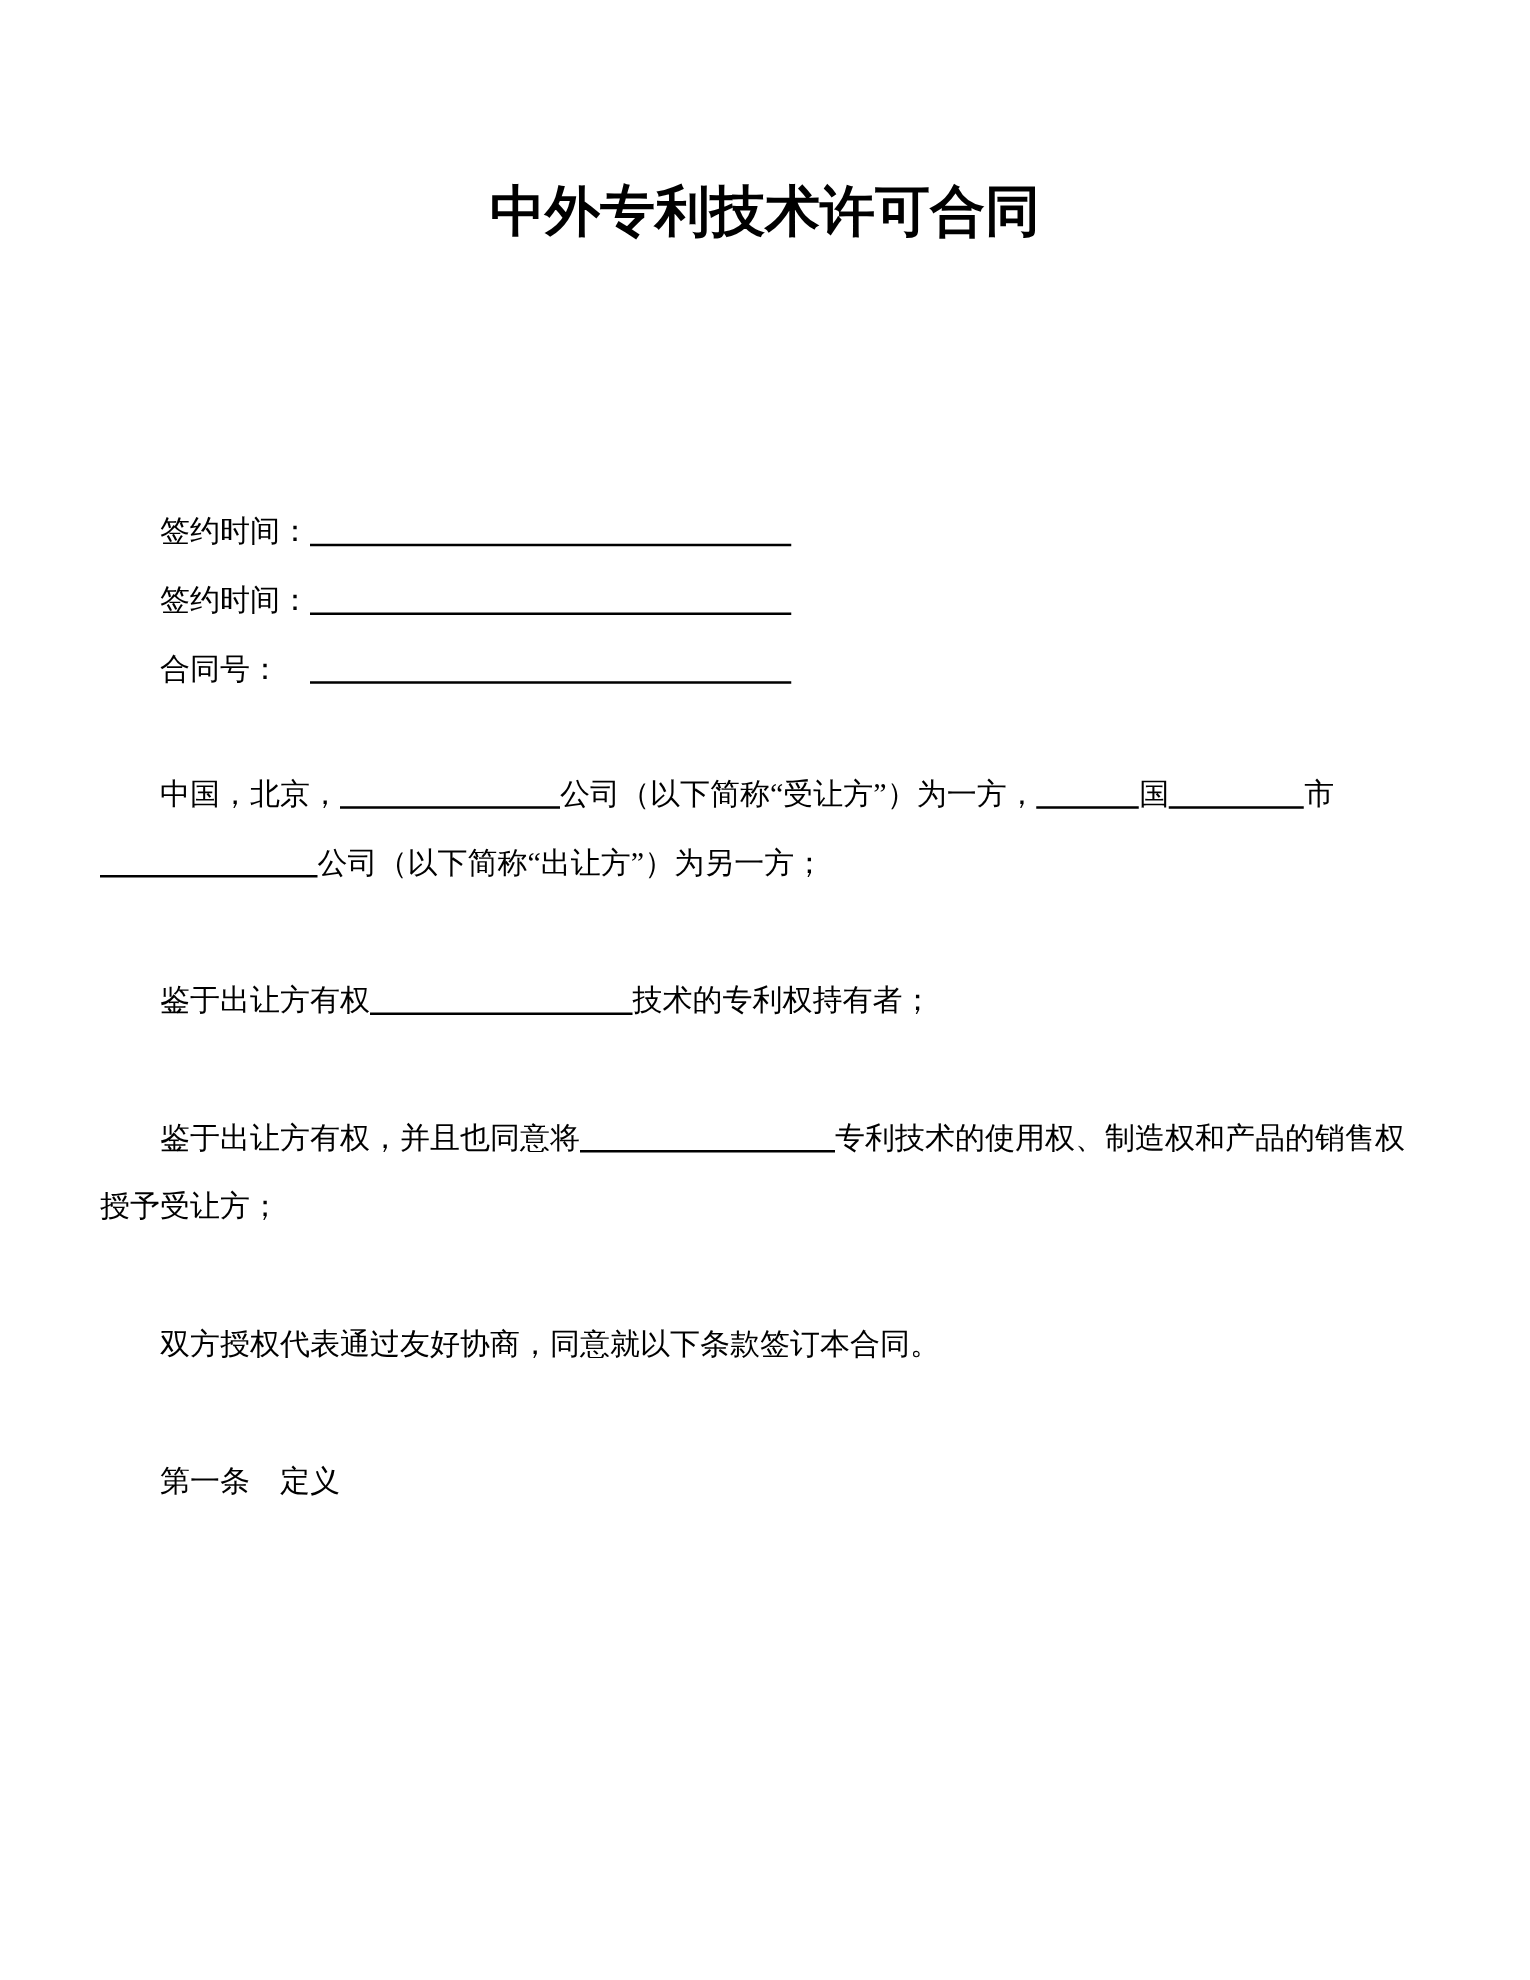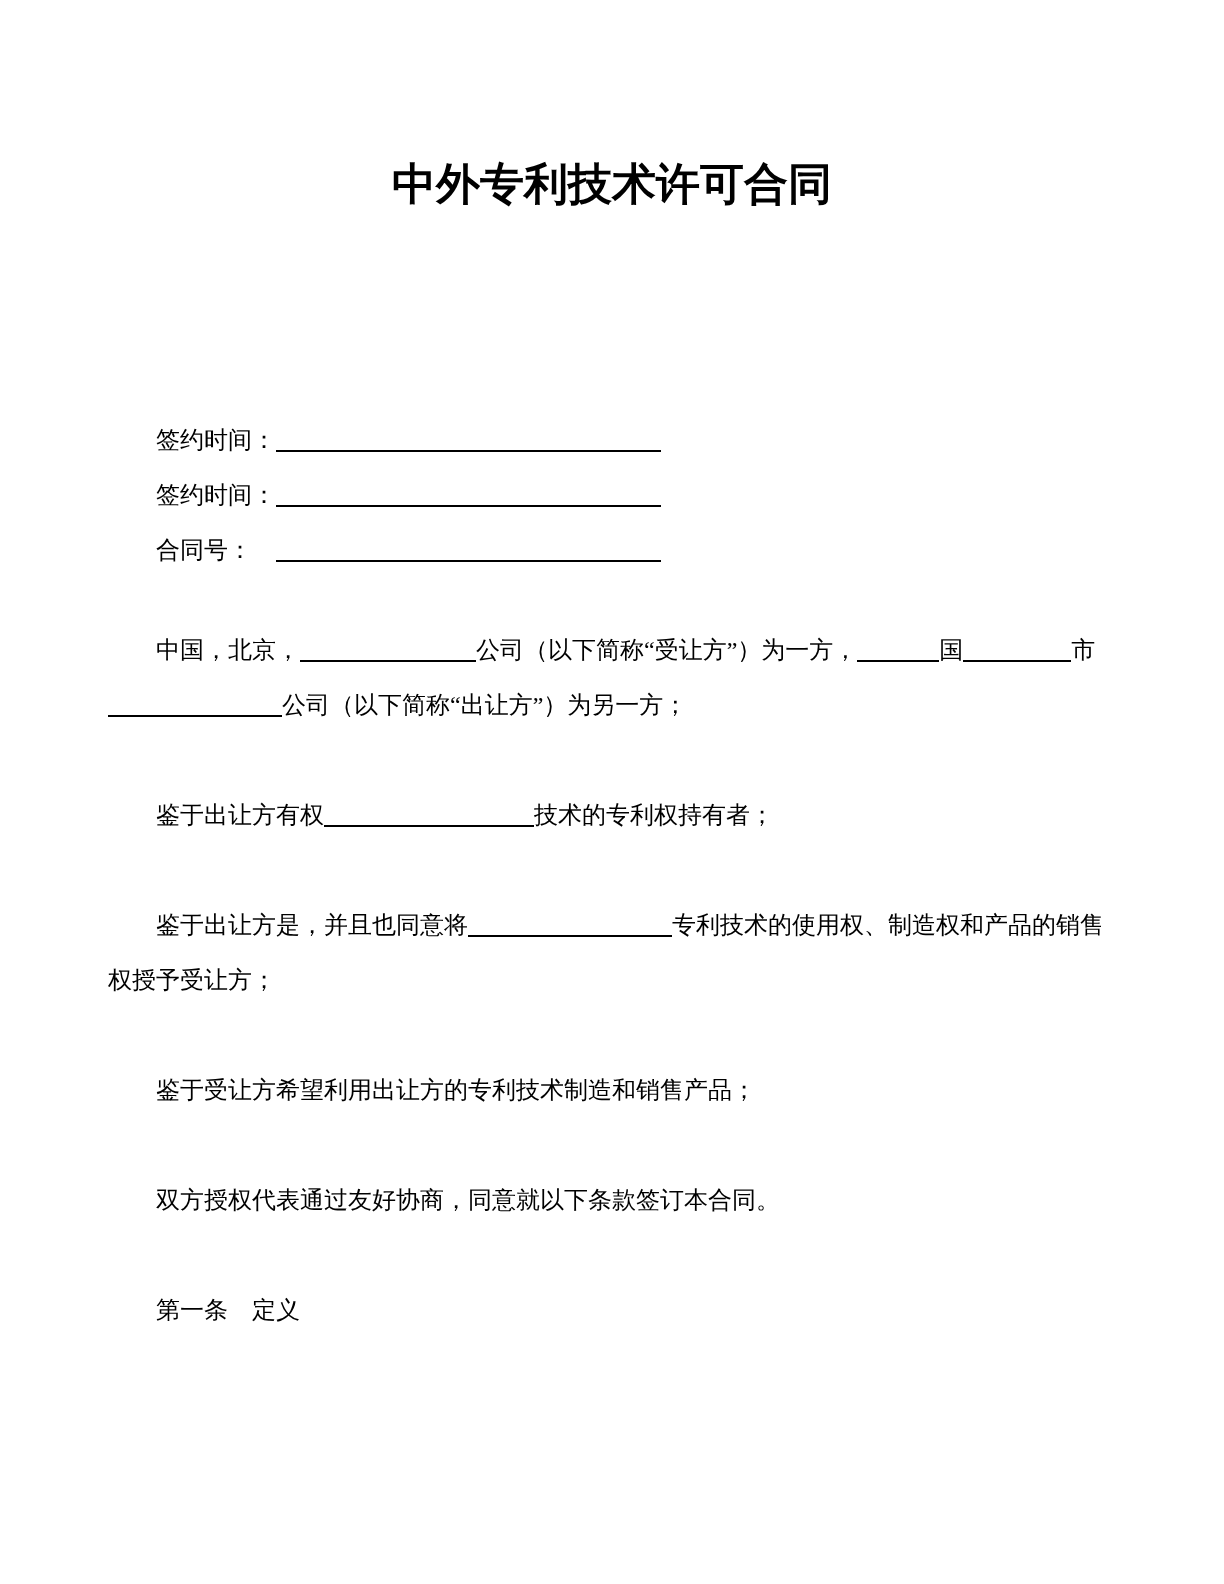--- a/index.html
+++ b/index.html
@@ -4,24 +4,24 @@
 <style>
   html, body {
     margin: 0;
     padding: 0;
     background: #ffffff;
   }
   .page {
     position: relative;
     width: 1224px;
     height: 1388px;
-    margin: 16px auto;
+    margin: 2px auto;
     background: #ffffff;
     box-sizing: border-box;
-    padding: 0 108px;
+    padding: 0 80px;
     overflow: hidden;
     color: #000000;
     font-family: "Liberation Serif", "DejaVu Serif", serif;
     font-size: 24px;
   }
   .title {
     margin: 0;
     margin-top: 142px;
     text-align: center;
     font-family: "Liberation Sans", "DejaVu Sans", sans-serif;
@@ -82,19 +82,18 @@
       <span class="form-label">签约时间：</span><span class="blank form-blank"></span>
     </div>
     <div class="form-row">
       <span class="form-label">合同号：</span><span class="blank form-blank"></span>
     </div>
   </div>
 
   <div class="body-section">
     <p class="para"><span>中国，北京，</span><span class="blank" style="width: 176px;"></span><span>公司（以下简称“受让方”）为一方，</span><span class="blank" style="width: 82px;"></span><span>国</span><span class="blank" style="width: 108px;"></span><span>市</span><span class="blank" style="width: 174px;"></span><span>公司（以下简称“出让方”）为另一方；</span></p>
     <p class="para"><span>鉴于出让方有权</span><span class="blank" style="width: 210px;"></span><span>技术的专利权持有者；</span></p>
-    <p class="para"><span>鉴于出让方是，并且也同意将</span><span class="blank" style="width: 204px;"></span><span>专利技术的使用权、制造权和产品的销售权授予受让方；</span></p>
-    <p class="para"><span>鉴于受让方希望利用出让方的专利技术制造和销售产品；</span></p>
+    <p class="para"><span>鉴于出让方有权，并且也同意将</span><span class="blank" style="width: 204px;"></span><span>专利技术的使用权、制造权和产品的销售权授予受让方；</span></p>
     <p class="para"><span>双方授权代表通过友好协商，同意就以下条款签订本合同。</span></p>
     <p class="para"><span>第一条　定义</span></p>
   </div>
 
 </div>
 
 </body></html>

